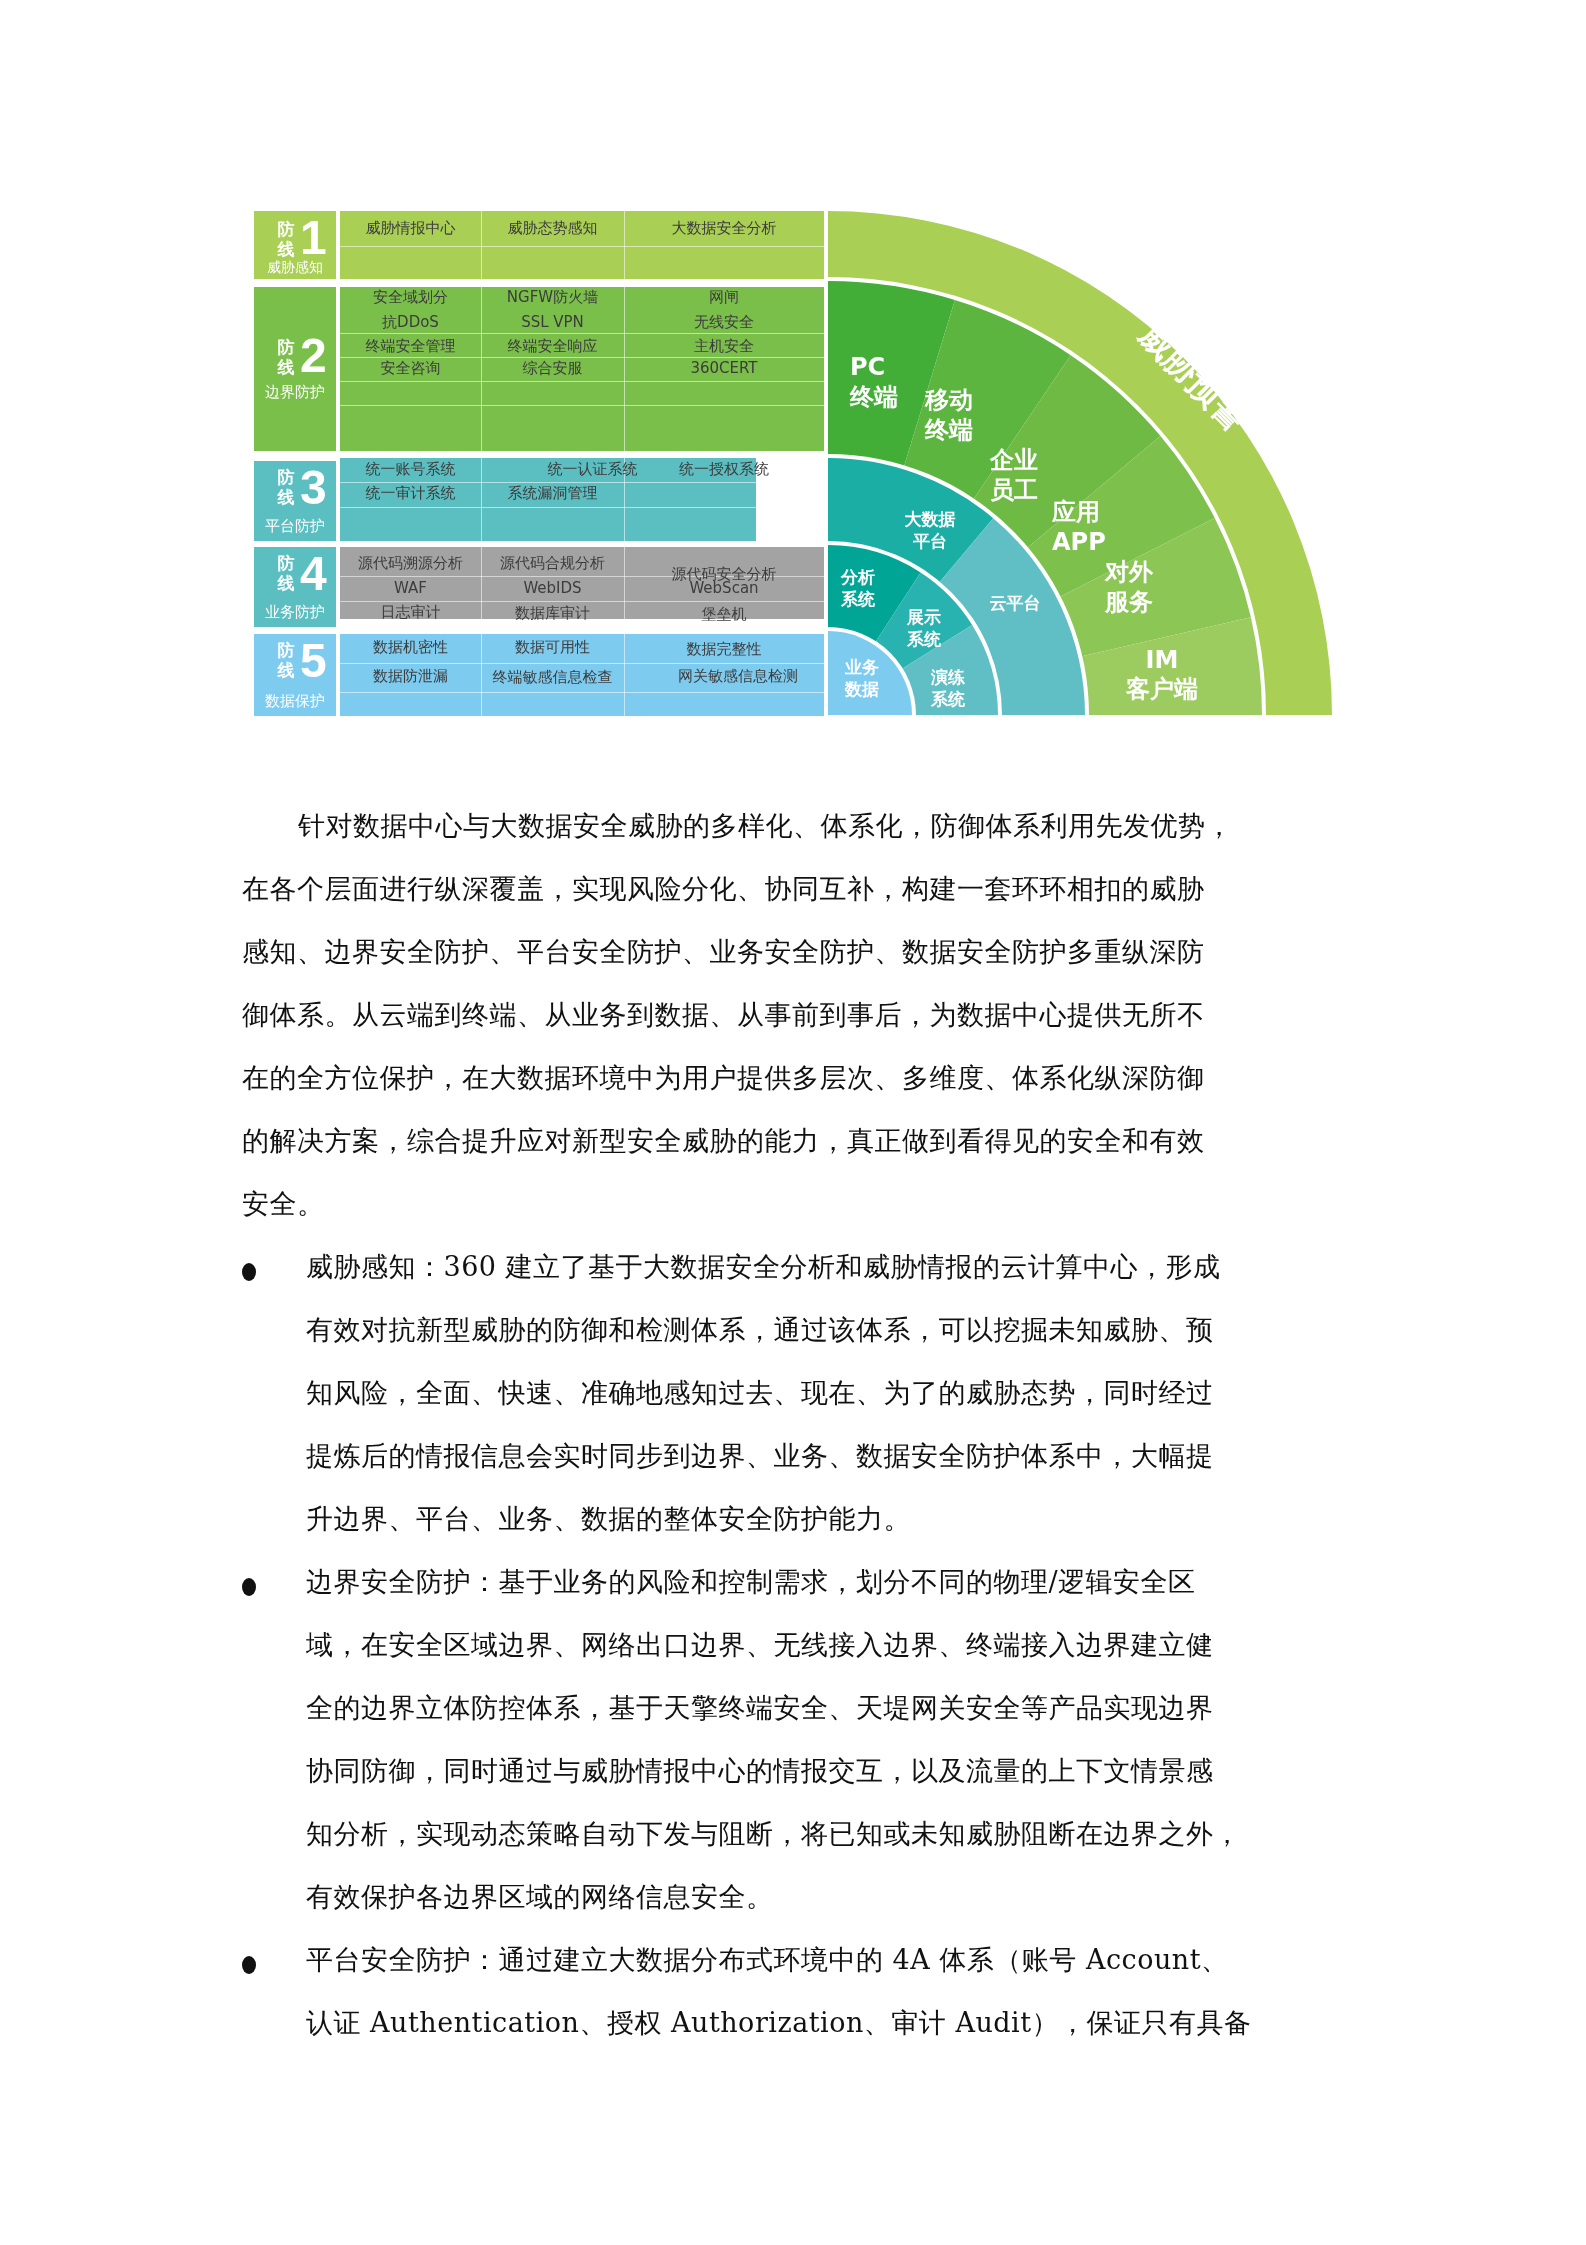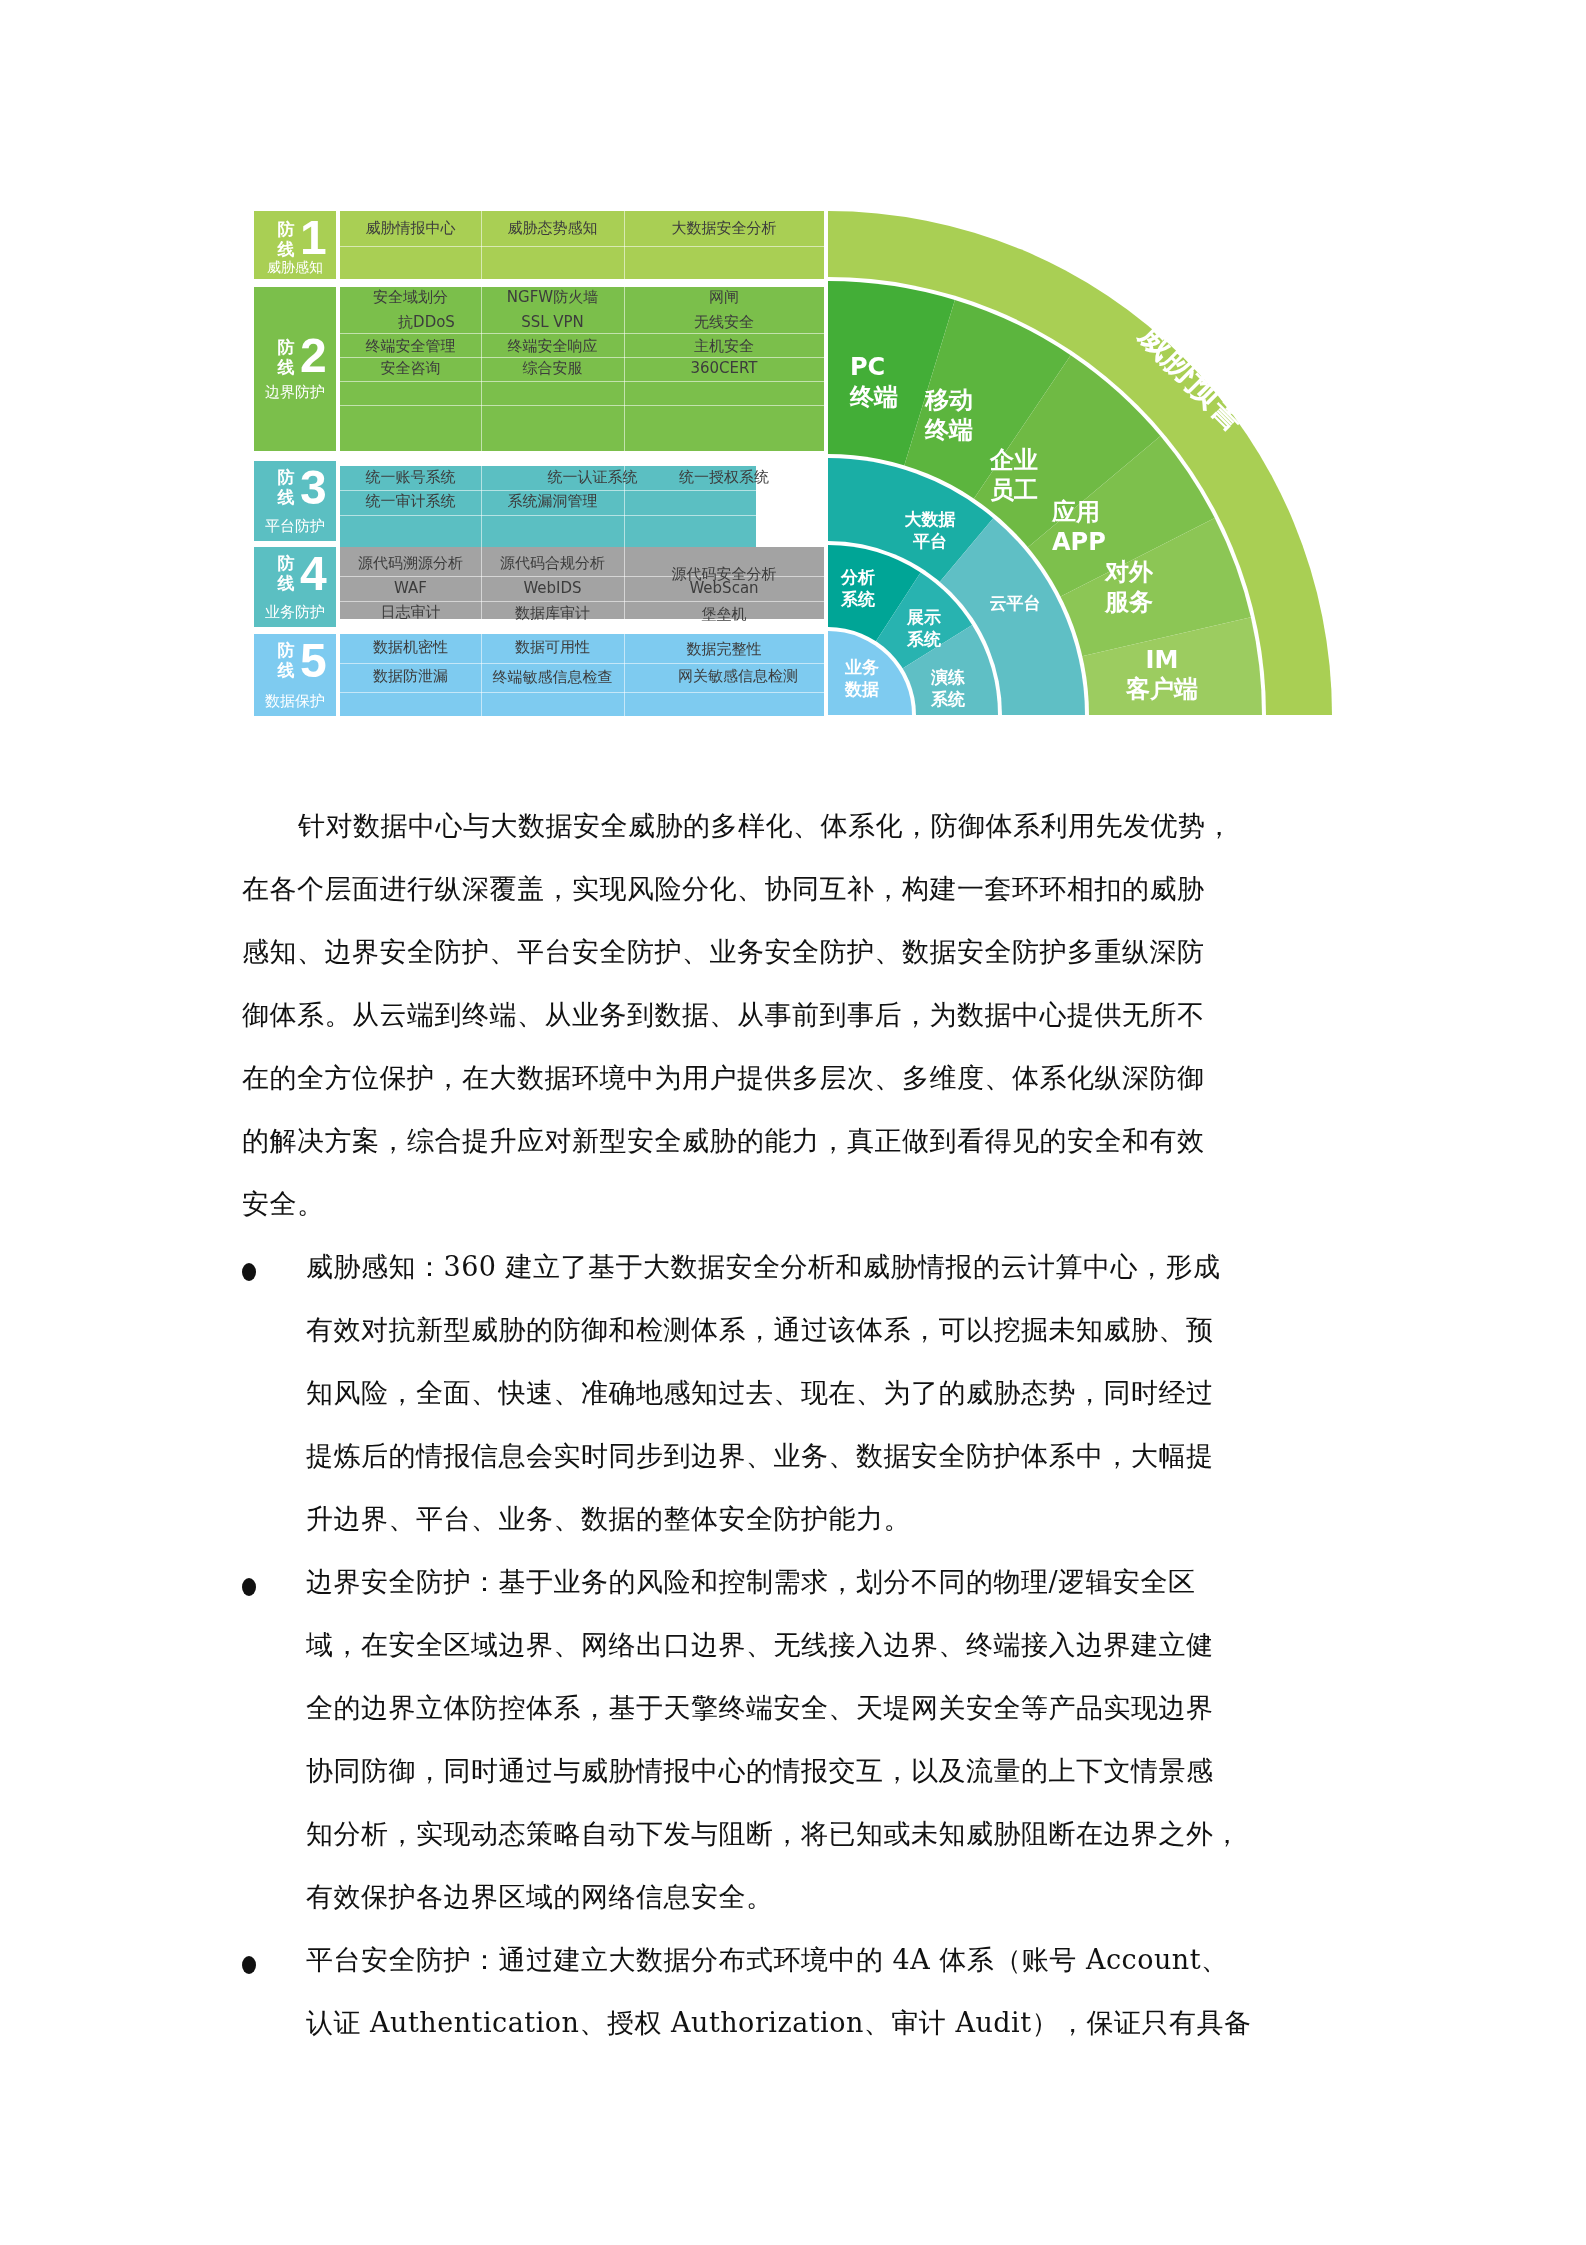--- a/index.html
+++ b/index.html
@@ -44,37 +44,37 @@
   <div class="tbl-main" style="left:340px;top:287px;width:484px;height:164px;background:#7bbf4b;">
     <div class="hline" style="left:0;top:46px;width:484px;"></div>
     <div class="hline" style="left:0;top:70px;width:484px;"></div>
     <div class="hline" style="left:0;top:94px;width:484px;"></div>
     <div class="hline" style="left:0;top:118px;width:484px;"></div>
     <div class="vline" style="left:141px;top:0;height:164px;"></div>
     <div class="vline" style="left:284px;top:0;height:164px;"></div>
     <div class="cell" style="left:0;top:1px;width:141px;">安全域划分</div>
     <div class="cell" style="left:141px;top:1px;width:143px;">NGFW防火墙</div>
     <div class="cell" style="left:284px;top:1px;width:200px;">网闸</div>
-    <div class="cell" style="left:0;top:26px;width:141px;padding-left:16px;">抗DDoS</div>
+    <div class="cell" style="left:0;top:26px;width:141px;">抗DDoS</div>
     <div class="cell" style="left:141px;top:26px;width:143px;">SSL VPN</div>
     <div class="cell" style="left:284px;top:26px;width:200px;">无线安全</div>
     <div class="cell" style="left:0;top:50px;width:141px;">终端安全管理</div>
     <div class="cell" style="left:141px;top:50px;width:143px;">终端安全响应</div>
     <div class="cell" style="left:284px;top:50px;width:200px;">主机安全</div>
     <div class="cell" style="left:0;top:72px;width:141px;">安全咨询</div>
     <div class="cell" style="left:141px;top:72px;width:143px;">综合安服</div>
     <div class="cell" style="left:284px;top:72px;width:200px;">360CERT</div>
   </div>
 
   <div class="tbl-left" style="left:254px;top:461px;width:82px;height:80px;background:#5bbfc2;">
     <span class="fx" style="top:6px;">防线</span>
     <span class="num" style="top:2px;">3</span>
     <span class="lbl" style="top:56px;">平台防护</span>
   </div>
-  <div class="tbl-main" style="left:340px;top:458px;width:416px;height:83px;background:#5bbfc2;margin-top:8px;">
+  <div class="tbl-main" style="left:340px;top:458px;width:416px;height:83px;background:#5bbfc2;">
     <div class="hline" style="left:0;top:24px;width:484px;"></div>
     <div class="hline" style="left:0;top:49px;width:484px;"></div>
     <div class="vline" style="left:141px;top:0;height:83px;"></div>
     <div class="vline" style="left:284px;top:0;height:83px;"></div>
     <div class="cell" style="left:0;top:2px;width:141px;">统一账号系统</div>
     <div class="cell" style="left:141px;top:2px;width:143px;padding-left:40px;">统一认证系统</div>
     <div class="cell" style="left:284px;top:2px;width:200px;">统一授权系统</div>
     <div class="cell" style="left:0;top:26px;width:141px;">统一审计系统</div>
     <div class="cell" style="left:141px;top:26px;width:143px;">系统漏洞管理</div>
   </div>

